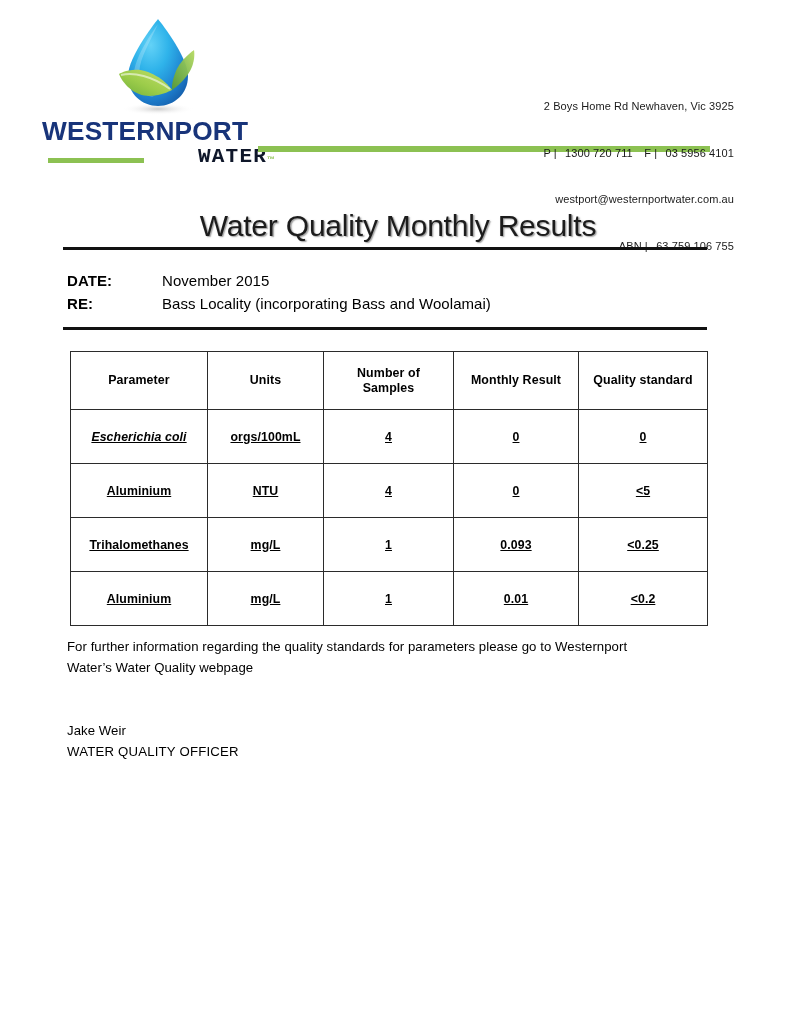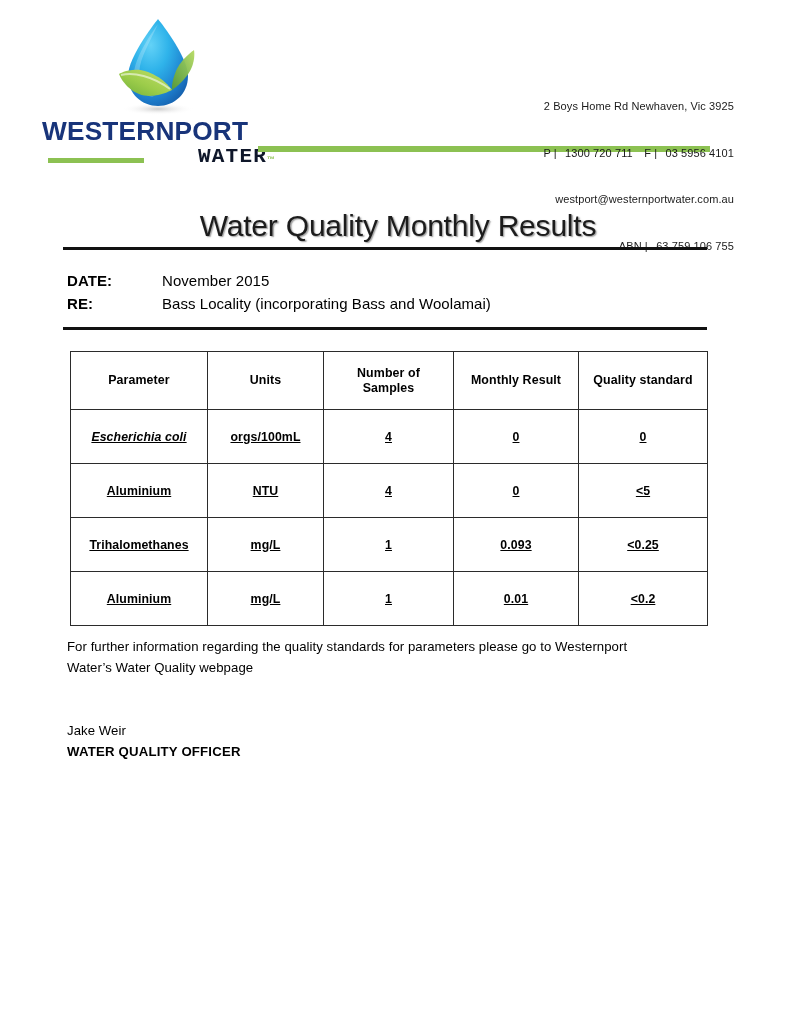--- a/index.html
+++ b/index.html
@@ -200,21 +200,21 @@
     position: absolute;
     left: 67px;
     top: 636px;
     width: 640px;
     font-size: 13.2px;
     line-height: 21px;
     letter-spacing: 0.05px;
   }
   #footer .para { display: block; margin: 0; }
   #footer .spacer { display: block; height: 21px; }
-  #footer .bold { font-weight: bold; letter-spacing: 0.2px; }
+  #footer .bold { font-weight: normal; letter-spacing: 0.2px; }
 </style>
 </head>
 <body>
 
 <div id="letterhead">
 
   <div id="logo-block">
 
     <div id="droplet-wrap">
       <svg width="96" height="104" viewBox="0 0 96 104" xmlns="http://www.w3.org/2000/svg">

